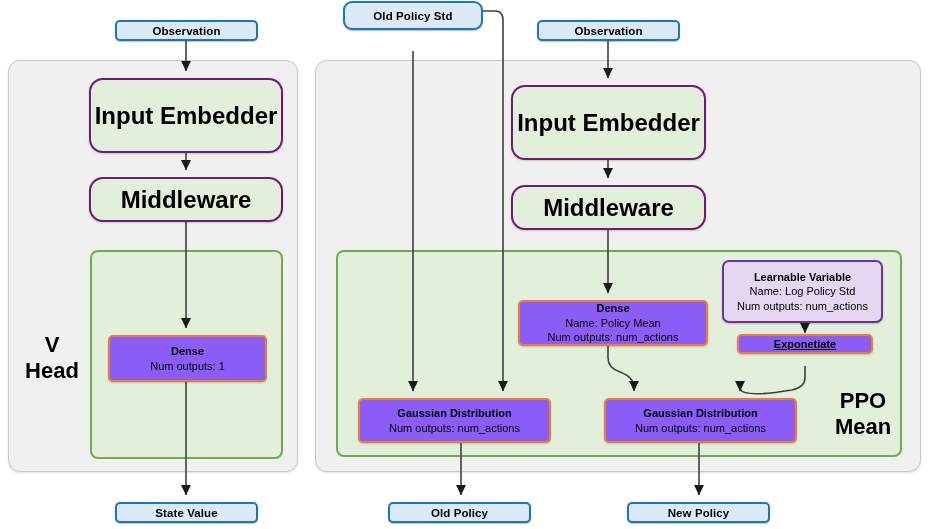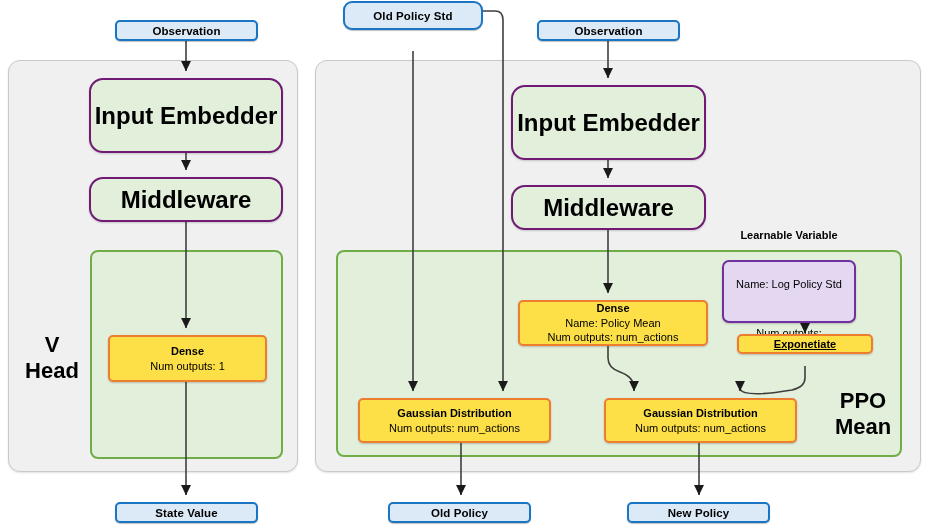--- a/index.html
+++ b/index.html
@@ -43,21 +43,21 @@
     background: #e2efda;
     border: 2px solid #701a75;
     border-radius: 14px;
     color: #000000;
     font-weight: bold;
     box-shadow: 0 1px 2px rgba(0,0,0,0.18);
   }
   .green-box.big { font-size: 24px; }
   
   .orange-box {
-    background: #fde047;
+    background: #8b5cf6;
     border: 2px solid #ed7d31;
     border-radius: 5px;
     color: #000000;
     font-size: 11px;
     box-shadow: 0 1px 2px rgba(0,0,0,0.2);
     line-height: 1.32;
     padding: 2px 4px;
   }
   .orange-box .ttl { font-weight: bold; }
   
@@ -202,21 +202,21 @@
   <div class="node green-box big" style="left:511px; top:185px; width:195px; height:45px;">
     <span>Middleware</span>
   </div>
 
   <div class="node orange-box" style="left:518px; top:300px; width:190px; height:46px;">
     <span class="ttl">Dense</span>
     <span>Name: Policy Mean</span>
     <span>Num outputs: num_actions</span>
   </div>
 
-  <div class="node purple-box" style="left:722px; top:260px; width:134px; height:63px;gap:34px;">
+  <div class="node purple-box" style="left:722px; top:260px; width:161px; height:63px;">
     <span class="ttl">Learnable Variable</span>
     <span>Name: Log Policy Std</span>
     <span>Num outputs: num_actions</span>
   </div>
 
   <div class="node orange-box" style="left:737px; top:334px; width:136px; height:20px;text-decoration:underline;">
     <span class="ttl">Exponetiate</span>
   </div>
 
   <div class="node orange-box" style="left:358px; top:398px; width:193px; height:45px;">

